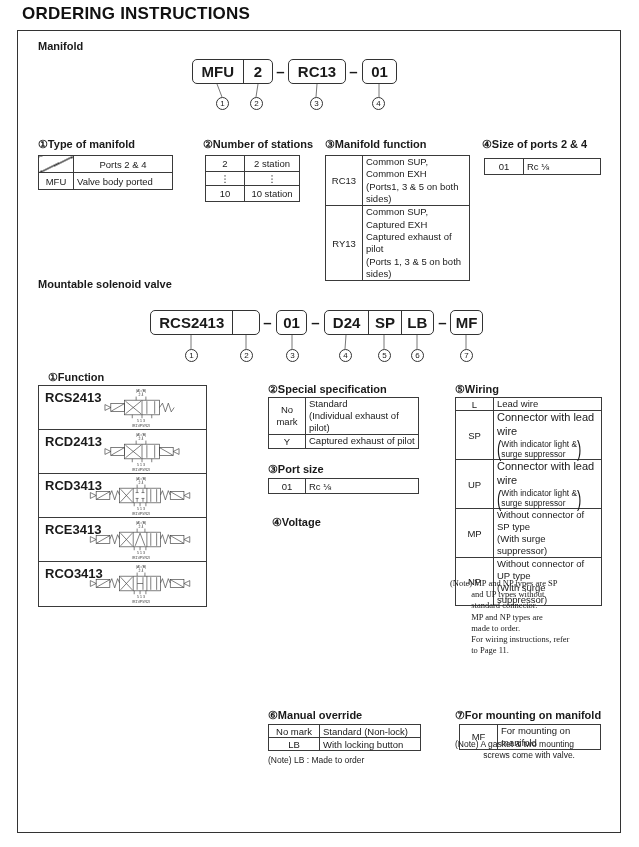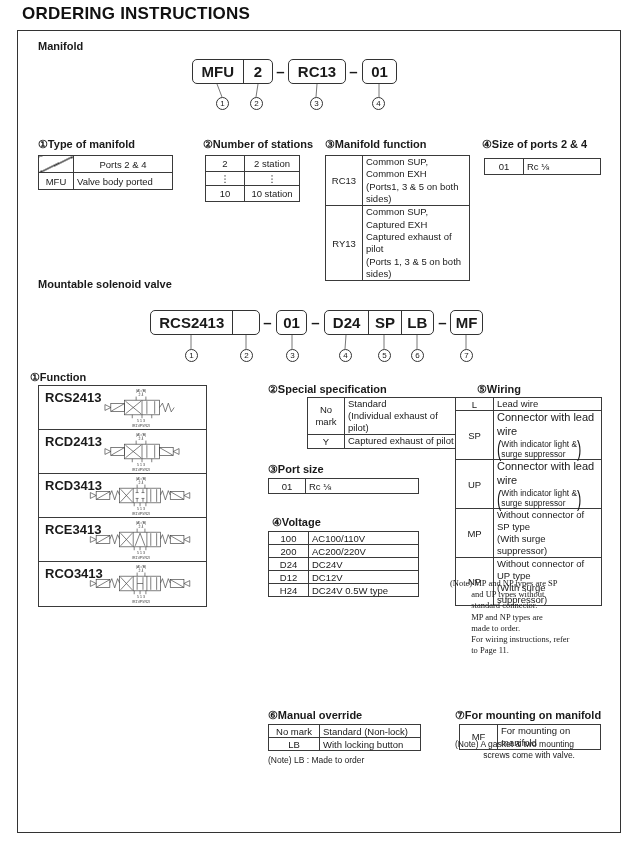--- a/index.html
+++ b/index.html
@@ -162,21 +162,21 @@
     <line class="leader" x1="316" y1="0" x2="316" y2="14"></line>
   </svg>
   <div class="abs ref-circle" style="left:185px;top:349px;">1</div>
   <div class="abs ref-circle" style="left:240px;top:349px;">2</div>
   <div class="abs ref-circle" style="left:286px;top:349px;">3</div>
   <div class="abs ref-circle" style="left:339px;top:349px;">4</div>
   <div class="abs ref-circle" style="left:378px;top:349px;">5</div>
   <div class="abs ref-circle" style="left:411px;top:349px;">6</div>
   <div class="abs ref-circle" style="left:460px;top:349px;">7</div>
 
-  <div class="abs tbl-title" style="left:30px;top:371px;">①Function</div>
+  <div class="abs tbl-title" style="left:48px;top:371px;">①Function</div>
   <div class="abs func-table" style="left:38px;top:385px;width:167px;">
     <div class="func-row">
       <span class="func-code">RCS2413</span>
       <span class="func-sym"><svg width="124" height="39" viewBox="0 0 126 40" style="font-family:'Liberation Sans',sans-serif;">
             <text x="62" y="4" font-size="3.6" fill="#333" text-anchor="middle">(A)  (B)</text>
             <text x="62" y="8" font-size="3.6" fill="#333" text-anchor="middle">2  4</text>
             <text x="62" y="35.2" font-size="3.6" fill="#333" text-anchor="middle">5 1 3</text>
             <text x="62" y="39.6" font-size="3.6" fill="#333" text-anchor="middle">(R1)(P)(R2)</text>
             <rect x="45" y="12.5" width="36" height="15" stroke="#444" stroke-width="0.7" fill="none"></rect>
             <line x1="63" y1="12.5" x2="63" y2="27.5" stroke="#444" stroke-width="0.7" fill="none"></line>
@@ -317,21 +317,21 @@
             <polygon points="10,17 16,20 10,23" stroke="#444" stroke-width="0.7" fill="none"></polygon>
             <polyline points="82,19.5 84,15 87,24.5 90,15 92,19.5" stroke="#444" stroke-width="0.7" fill="none"></polyline>
             <rect x="92" y="16" width="14" height="8" stroke="#444" stroke-width="0.7" fill="none"></rect>
             <line x1="92" y1="16" x2="106" y2="24" stroke="#444" stroke-width="0.7" fill="none"></line>
             <polygon points="112,17 106,20 112,23" stroke="#444" stroke-width="0.7" fill="none"></polygon>
           </svg></span>
     </div>
   </div>
 
   <div class="abs tbl-title" style="left:268px;top:383px;">②Special specification</div>
-  <table class="doc abs" style="left:268px;top:397px;margin-left:39px;">
+  <table class="doc abs" style="left:268px;top:397px;">
     <tbody>
         <tr style="height:26px;">
       <td class="code pre sm2" style="width:30px;">No
 mark</td>
       <td class="pre sm2" style="width:106px;">Standard
 (Individual exhaust of pilot)</td>
     </tr>
     <tr style="height:14px;">
       <td class="code">Y</td>
       <td class="sm2">Captured exhaust of pilot</td>
@@ -343,46 +343,22 @@
   <table class="doc abs" style="left:268px;top:478px;">
     <tbody>
         <tr style="height:15px;">
       <td class="code" style="width:30px;">01</td>
       <td style="width:106px;">Rc ⅛</td>
     </tr>
   </tbody>
     </table>
 
   <div class="abs tbl-title" style="left:272px;top:516px;">④Voltage</div>
-  <table class="doc abs" style="left:268px;top:531px;">
-    <tbody>
-        <tr style="height:13px;">
-      <td class="code" style="width:33px;">100</td>
-      <td style="width:103px;">AC100/110V</td>
-    </tr>
-    <tr style="height:13px;">
-      <td class="code">200</td>
-      <td>AC200/220V</td>
-    </tr>
-    <tr style="height:13px;">
-      <td class="code">D24</td>
-      <td>DC24V</td>
-    </tr>
-    <tr style="height:13px;">
-      <td class="code">D12</td>
-      <td>DC12V</td>
-    </tr>
-    <tr style="height:13px;">
-      <td class="code">H24</td>
-      <td>DC24V 0.5W type</td>
-    </tr>
-  </tbody>
-    </table>
-
-  <div class="abs tbl-title" style="left:477px;top:383px;">⑤Wiring</div>
+
+  <div class="abs tbl-title" style="left:455px;top:383px;">⑤Wiring</div>
   <table class="doc abs" style="left:455px;top:397px;">
     <tbody>
         <tr style="height:13px;">
       <td class="code" style="width:31px;">L</td>
       <td class="sm2" style="width:101px;">Lead wire</td>
     </tr>
     <tr style="height:40px;">
       <td class="code">SP</td>
       <td>
         <div class="sm2">Connector with lead wire</div>

